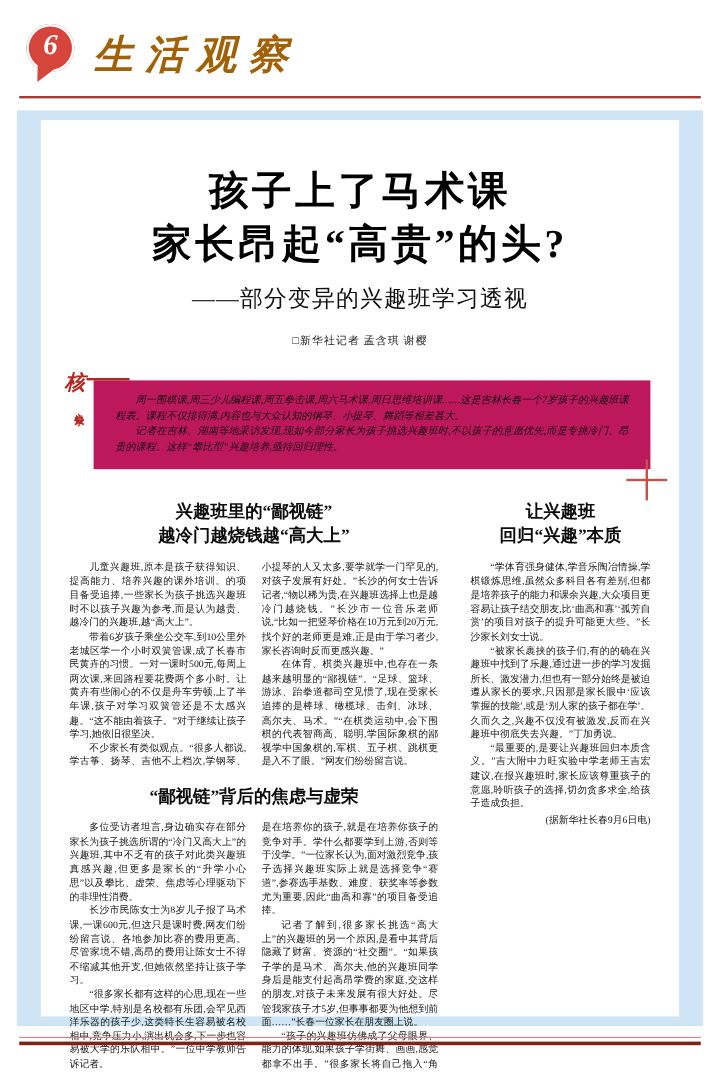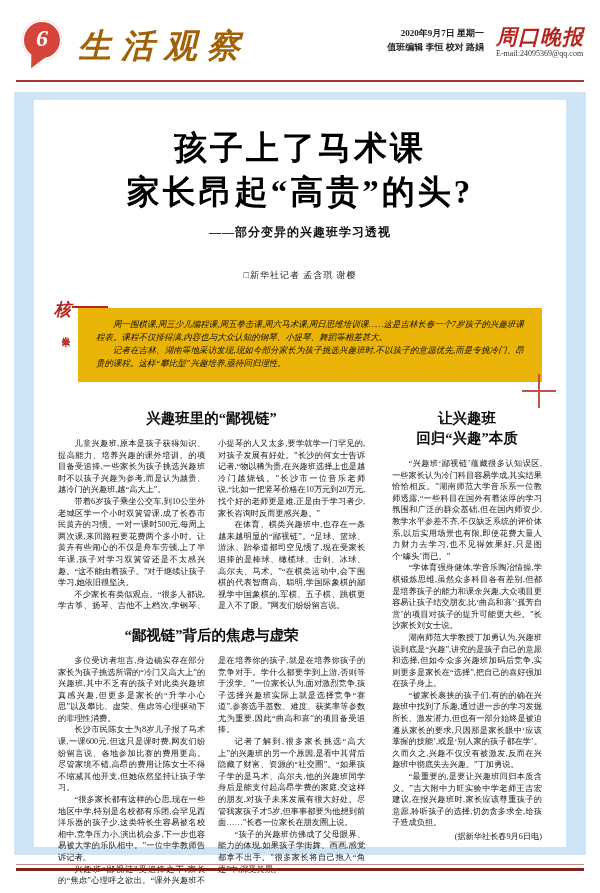--- a/index.html
+++ b/index.html
@@ -32,31 +32,31 @@
   .hdr-date { font-size:9px; font-weight:bold; color:#222; line-height:14px;}
   .hdr-staff { font-size:9px; font-weight:bold; color:#222; line-height:14px;}
   .hdr-brand { display:inline-block; vertical-align:top; text-align:left; }
   .masthead { font-size:21px; font-weight:bold; font-style:italic; color:#b3271e; letter-spacing:1px; line-height:22px;}
   .hdr-email { font-size:8px; color:#333; line-height:12px;}
   .hdr-rule { position:absolute; left:16px; right:16px; top:80px; border-top:2px solid #a33a32; }
   
   .panel { position:absolute; left:14px; right:14px; top:92px; bottom:38px; background:#cfe4f4; padding:8px 20px; }
   .card { background:#ffffff; width:100%; height:100%; padding:18px 24px 10px 24px; position:relative; }
   
-  .headline { text-align:center; margin-top:8px; }
+  .headline { text-align:center; margin-top:20px; }
   .headline .h1 { font-size:33px; font-weight:900; letter-spacing:3px; line-height:44px; color:#000; }
-  .headline .sub { font-size:12px; font-weight:bold; letter-spacing:1px; margin-top:10px; color:#111; }
-  .byline { text-align:center; font-size:9px; color:#222; margin-top:28px; letter-spacing:1px; }
+  .headline .sub { font-size:19px; font-weight:normal; letter-spacing:1px; margin-top:10px; color:#111; }
+  .byline { text-align:center; font-size:9px; color:#222; margin-top:16px; letter-spacing:1px; }
   
   .coretip { position:relative; margin-top:26px; padding-left:20px; }
   .tip-label { position:absolute; left:-4px; top:-10px; width:20px; color:#b3271e; z-index:3;}
   .tip-label .big { font-size:17px; font-weight:bold; font-style:italic; display:block; }
   .tip-label .rest { writing-mode:vertical-rl; font-size:8px; font-weight:bold; letter-spacing:2px; margin-left:5px; margin-top:2px; }
   .tip-line { position:absolute; left:14px; top:-2px; width:36px; height:2px; background:#b3271e; z-index:3;}
-  .tip-box { background:#eab308; padding:10px 18px 12px 18px; font-style:italic; }
+  .tip-box { background:#be185d; padding:10px 18px 12px 18px; font-style:italic; }
   .tip-box p { font-size:8.5px; line-height:13px; text-indent:2em; text-align:justify; color:#101010; }
   .cross { position:absolute; right:-14px; bottom:-26px; width:34px; height:34px; z-index:3;}
   .cross:before { content:""; position:absolute; left:0; right:0; top:16px; height:1.5px; background:#c4524a; }
   .cross:after  { content:""; position:absolute; top:0; bottom:0; left:16px; width:1.5px; background:#c4524a; }
   
   .bodywrap { display:flex; gap:27px; margin-top:26px; }
   .colgroup-left { flex:2.05; }
   .colgroup-right { flex:1; }
   .sec-head { text-align:center; font-size:14.5px; font-weight:bold; line-height:20px; color:#0d0d0d; margin-bottom:10px; }
   .twocol { column-count:2; column-gap:13px; }
@@ -68,30 +68,20 @@
     border-top:1px solid #c08a86; border-bottom:3px solid #7e221c; }
 </style>
 </head>
 <body>
 
 <div class="header">
   <div class="pin">
     <div class="num">6</div>
   </div>
   <div class="sec-title">生活观察</div>
-  <div class="hdr-right">
-    <div class="hdr-meta">
-      <div class="hdr-date">2020年9月7日 星期一</div>
-      <div class="hdr-staff">值班编辑 李恒 校对 路娟</div>
-    </div>
-    <div class="hdr-brand">
-      <div class="masthead">周口晚报</div>
-      <div class="hdr-email">E-mail:24095369@qq.com</div>
-    </div>
-  </div>
 </div>
 <div class="hdr-rule"></div>
 
 <div class="panel">
   <div class="card">
 
     <div class="headline">
       <div class="h1">孩子上了马术课</div>
       <div class="h1">家长昂起“高贵”的头?</div>
       <div class="sub">——部分变异的兴趣班学习透视</div>
@@ -109,20 +99,21 @@
         <p>记者在吉林、湖南等地采访发现,现如今部分家长为孩子挑选兴趣班时,不以孩子的意愿优先,而是专挑冷门、昂贵的课程。这样“攀比型”兴趣培养,亟待回归理性。</p>
       </div>
       <div class="cross"></div>
     </div>
 
     <div class="bodywrap">
 
       <div class="colgroup-left">
         <div class="sec-head">
           <span>兴趣班里的“鄙视链”</span><br>
+          <span>越冷门越烧钱越“高大上”</span>
         </div>
         <div class="twocol">
           <p>儿童兴趣班,原本是孩子获得知识、提高能力、培养兴趣的课外培训。的项目备受追捧,一些家长为孩子挑选兴趣班时不以孩子兴趣为参考,而是认为越贵、越冷门的兴趣班,越“高大上”。</p>
           <p>带着6岁孩子乘坐公交车,到10公里外老城区学一个小时双簧管课,成了长春市民黄卉的习惯。一对一课时500元,每周上两次课,来回路程要花费两个多小时。让黄卉有些闹心的不仅是舟车劳顿,上了半年课,孩子对学习双簧管还是不太感兴趣。“这不能由着孩子。”对于继续让孩子学习,她依旧很坚决。</p>
           <p>不少家长有类似观点。“很多人都说,学古筝、扬琴、吉他不上档次,学钢琴、小提琴的人又太多,要学就学一门罕见的,对孩子发展有好处。”长沙的何女士告诉记者,“物以稀为贵,在兴趣班选择上也是越冷门越烧钱。”长沙市一位音乐老师说,“比如一把竖琴价格在10万元到20万元,找个好的老师更是难,正是由于学习者少,家长咨询时反而更感兴趣。”</p>
           <p>在体育、棋类兴趣班中,也存在一条越来越明显的“鄙视链”。“足球、篮球、游泳、跆拳道都司空见惯了,现在受家长追捧的是棒球、橄榄球、击剑、冰球、高尔夫、马术。”“在棋类运动中,会下围棋的代表智商高、聪明,学国际象棋的鄙视学中国象棋的,军棋、五子棋、跳棋更是入不了眼。”网友们纷纷留言说。</p>
         </div>
 
         <div class="sec-head sec2">
           <span>“鄙视链”背后的焦虑与虚荣</span>
@@ -136,23 +127,21 @@
           <p>“孩子的兴趣班仿佛成了父母眼界、能力的体现,如果孩子学街舞、画画,感觉都拿不出手。”很多家长将自己拖入“角逐”中,深受其累。</p>
         </div>
       </div>
 
       <div class="colgroup-right">
         <div class="sec-head">
           <span>让兴趣班</span><br>
           <span>回归“兴趣”本质</span>
         </div>
         <div class="onecol">
-          <p>“兴趣班‘鄙视链’蕴藏很多认知误区,一些家长认为冷门科目容易学成,其实结果恰恰相反。”湖南师范大学音乐系一位教师透露,“一些科目在国外有着浓厚的学习氛围和广泛的群众基础,但在国内师资少,教学水平参差不齐,不仅缺乏系统的评价体系,以后实用场景也有限,即使花费大量人力财力去学习,也不见得效果好,只是图个‘噱头’而已。”</p>
           <p>“学体育强身健体,学音乐陶冶情操,学棋锻炼思维,虽然众多科目各有差别,但都是培养孩子的能力和课余兴趣,大众项目更容易让孩子结交朋友,比‘曲高和寡’‘孤芳自赏’的项目对孩子的提升可能更大些。”长沙家长刘女士说。</p>
-          <p>湖南师范大学教授丁加勇认为,兴趣班说到底是“兴趣”,讲究的是孩子自己的意愿和选择,但如今众多兴趣班加码后竞争,实则更多是家长在“选择”,把自己的喜好强加在孩子身上。</p>
           <p>“被家长裹挟的孩子们,有的的确在兴趣班中找到了乐趣,通过进一步的学习发掘所长、激发潜力,但也有一部分始终是被迫遵从家长的要求,只因那是家长眼中‘应该掌握的技能’,或是‘别人家的孩子都在学’。久而久之,兴趣不仅没有被激发,反而在兴趣班中彻底失去兴趣。”丁加勇说。</p>
           <p>“最重要的,是要让兴趣班回归本质含义。”吉大附中力旺实验中学老师王吉宏建议,在报兴趣班时,家长应该尊重孩子的意愿,聆听孩子的选择,切勿贪多求全,给孩子造成负担。</p>
           <div class="dateline">(据新华社长春9月6日电)</div>
         </div>
       </div>
 
     </div>
   </div>
 </div>
 

